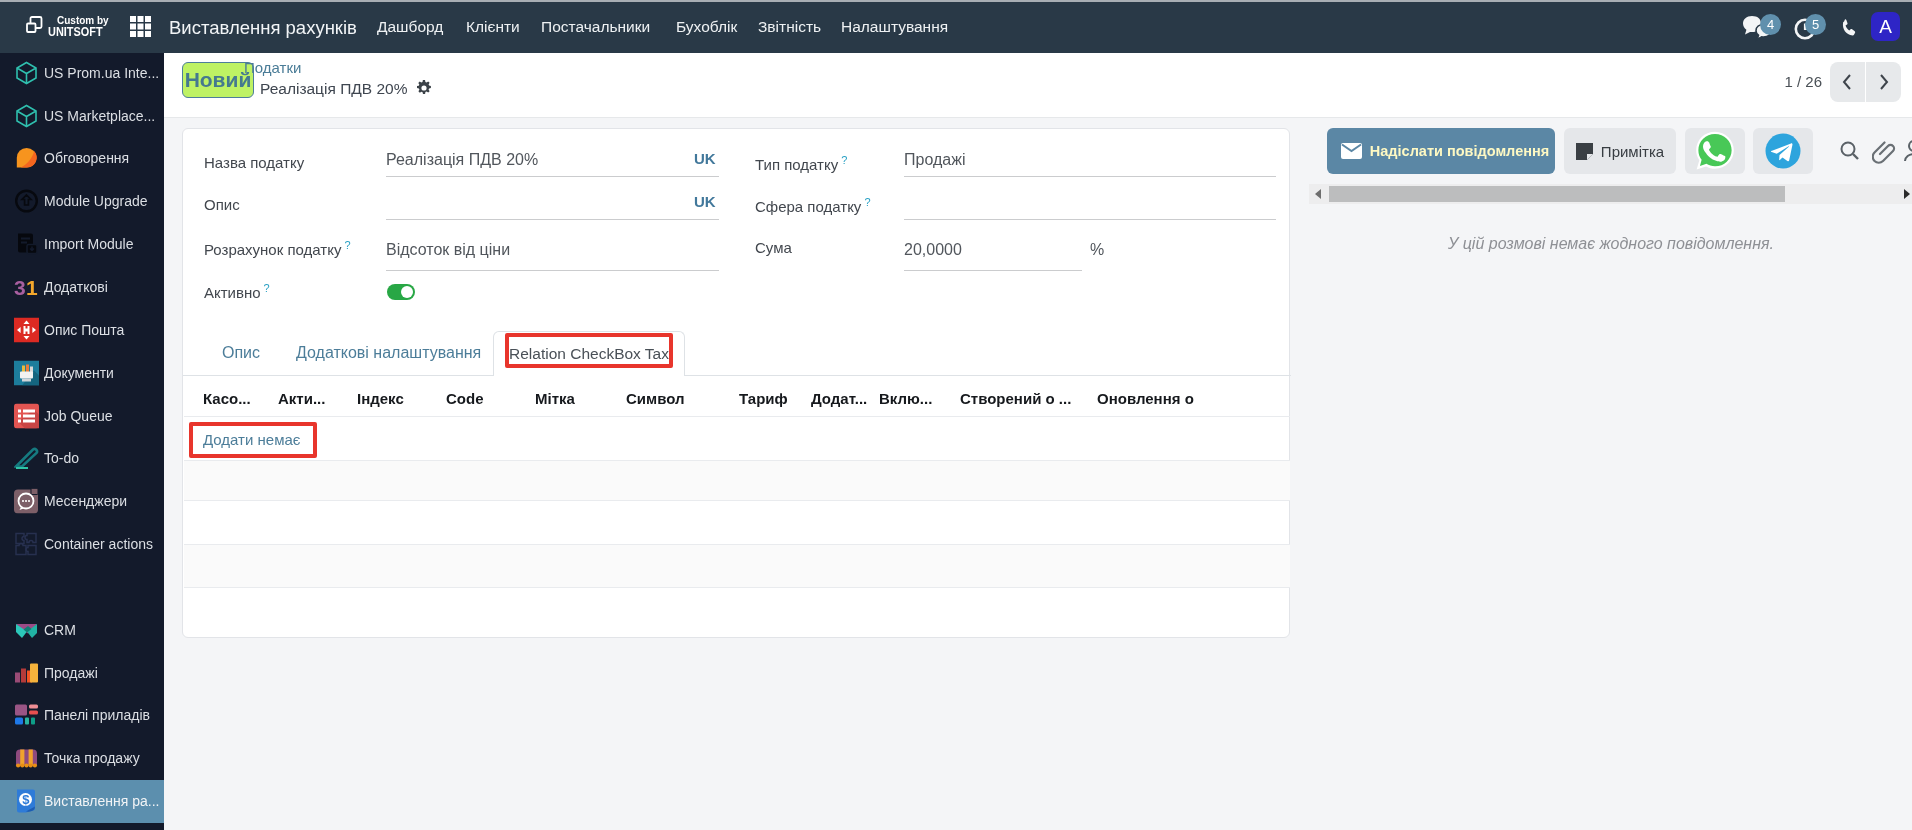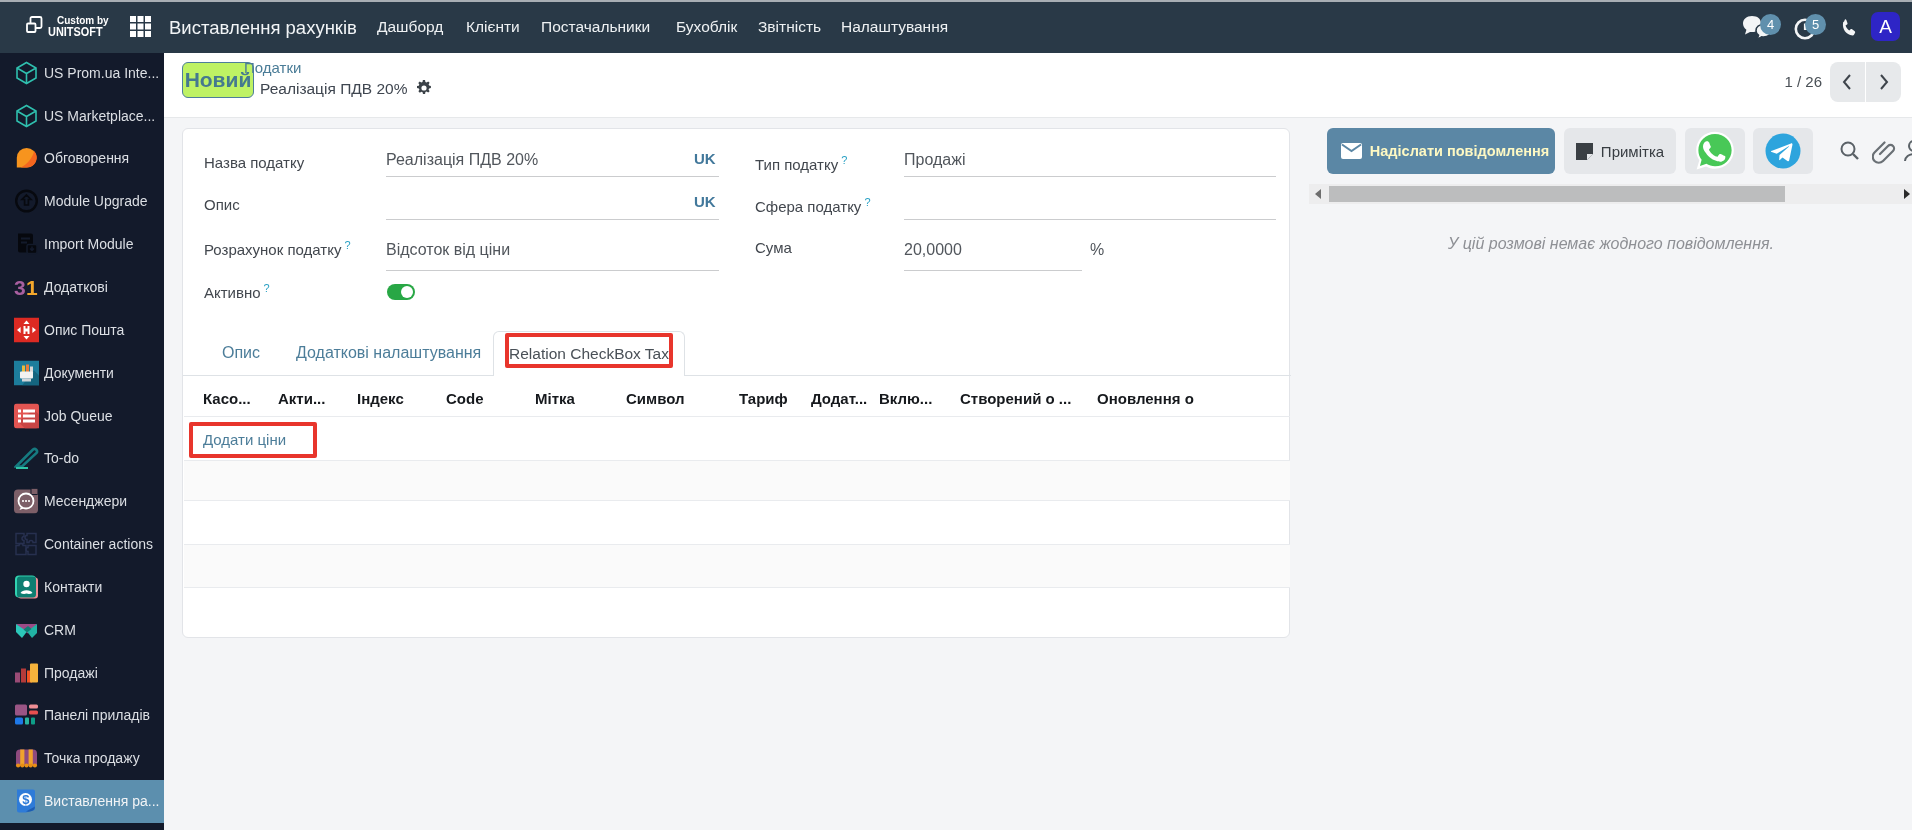--- a/index.html
+++ b/index.html
@@ -224,30 +224,20 @@
       <div class="icon"><svg viewBox="0 0 25 25">
           <g fill="none" stroke="#27304f" stroke-width="1.5">
             <path d="M2 3 h8 v3 a2 2 0 0 0 0 4 v3 h-8z" transform="translate(0,-1)"></path>
             <path d="M13 2 h9 v9 h-3 a2 2 0 0 0 -4 0 h-2 v-3 a2 2 0 0 1 0-4z"></path>
             <path d="M2 14 h3 a2 2 0 0 1 4 0 h3 v9 H2z"></path>
             <path d="M14 14 h8 v9 h-8 v-3 a2 2 0 0 1 0-4z"></path>
           </g>
         </svg></div>
       <div class="lbl">Container actions</div>
     </div>
-    <div class="sitem" style="top: 512.4px;">
-      <div class="icon"><svg viewBox="0 0 25 25">
-          <rect x="1" y="1" width="21" height="22" rx="4" fill="#31d3b1"></rect>
-          <rect x="4" y="3" width="20" height="21" rx="3" fill="#ef8e95"></rect>
-          <rect x="3" y="2" width="19" height="21" rx="3" fill="#0e7e71"></rect>
-          <circle cx="12.5" cy="9.5" r="3.2" fill="#fff"></circle>
-          <path d="M6.5 18.5 a6.5 4.5 0 0 1 12 0 q-3 1.5-6 0.5 q-3 1-6-0.5z" fill="#fff"></path>
-        </svg></div>
-      <div class="lbl">Контакти</div>
-    </div>
     <div class="sitem" style="top: 555.25px;">
       <div class="icon"><svg viewBox="0 0 25 25">
           <path d="M2 6.5 h21 l-9 9.5 -4.5-3z" fill="#9c4a86"></path>
           <path d="M2 6.5 l11 7.5 -5 6.5 -6-6z" fill="#2cc8ba"></path>
           <path d="M23 6.5 l-10 7.5 5 6.5 5-5z" fill="#21b3a4"></path>
           <path d="M9.5 12 l4.5-3.5 3.5 3 -4.5 3.5z" fill="#0f7d74"></path>
         </svg></div>
       <div class="lbl">CRM</div>
     </div>
     <div class="sitem" style="top: 598.1px;">
@@ -353,21 +343,21 @@
   <div class="th" style="left:263px;">Code</div>
   <div class="th" style="left:352px;">Мітка</div>
   <div class="th" style="left:443px;">Символ</div>
   <div class="th" style="left:556px;">Тариф</div>
   <div class="th" style="left:628px;">Додат...</div>
   <div class="th" style="left:696px;">Вклю...</div>
   <div class="th" style="left:777px;">Створений о ...</div>
   <div class="th" style="left:914px;">Оновлення о</div>
 
   <div class="rowline" style="top:287px;"></div>
-  <div id="addrow">Додати ціни</div>
+  <div id="addrow">Додати немає</div>
   <div class="rowline" style="top:331px;"></div>
   <div class="stripe" style="top:332px; height:40px;"></div>
   <div class="rowline" style="top:371px;"></div>
   <div class="rowline" style="top:415px;"></div>
   <div class="stripe" style="top:416px; height:42px;"></div>
   <div class="rowline" style="top:458px;"></div>
 </div>
 
 <div class="redbox" style="left:505px; top:333px; width:168px; height:35px;"></div>
 <div class="redbox" style="left:189px; top:422px; width:128px; height:36px;"></div>

